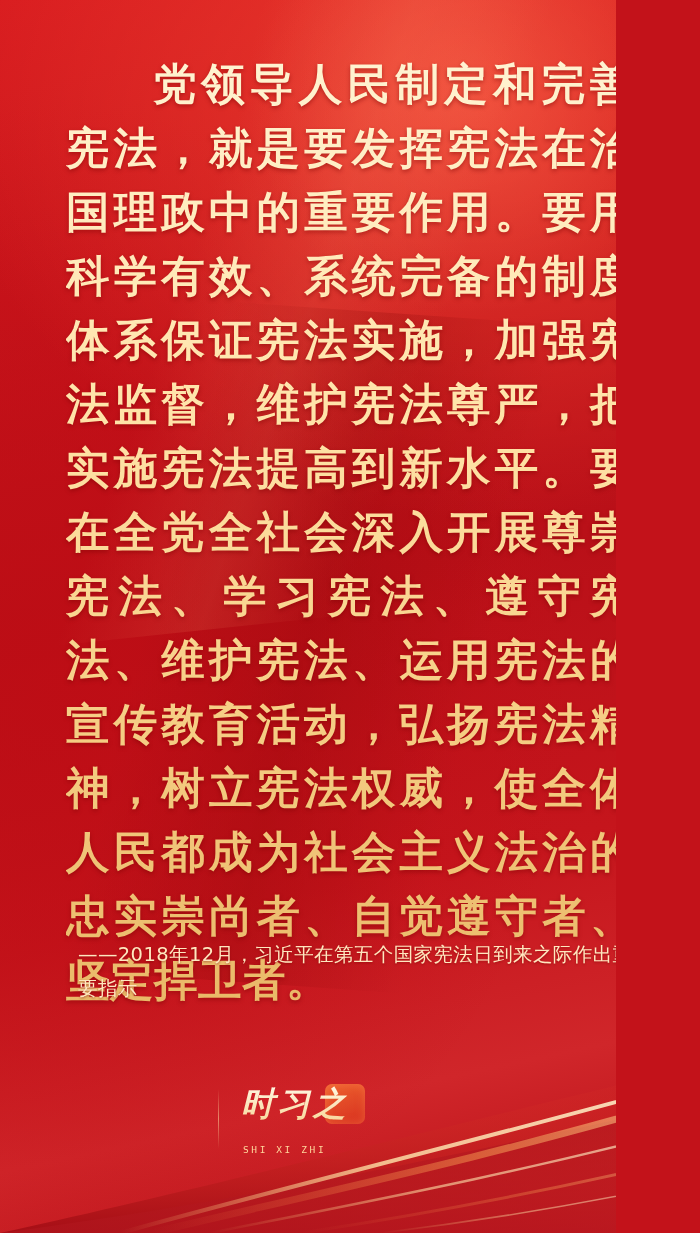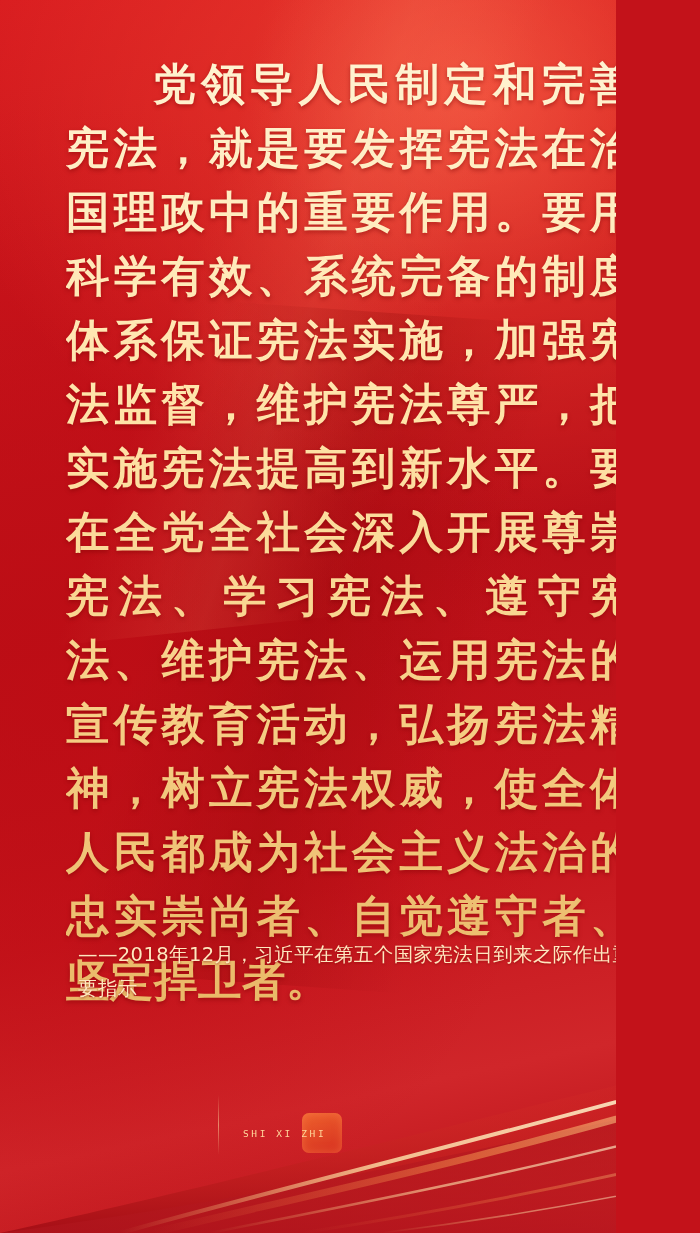--- a/index.html
+++ b/index.html
@@ -252,19 +252,20 @@
   </svg>
 
   <div class="brand-bar">
     <div class="brand-inner">
 
 
       <div class="divider"></div>
 
       <div class="ssz">
         <div class="seal"></div>
+        <div class="main">时习之</div>
         <div class="pinyin">SHI XI ZHI</div>
       </div>
 
     </div>
   </div>
 
 </div>
 
 </body></html>

